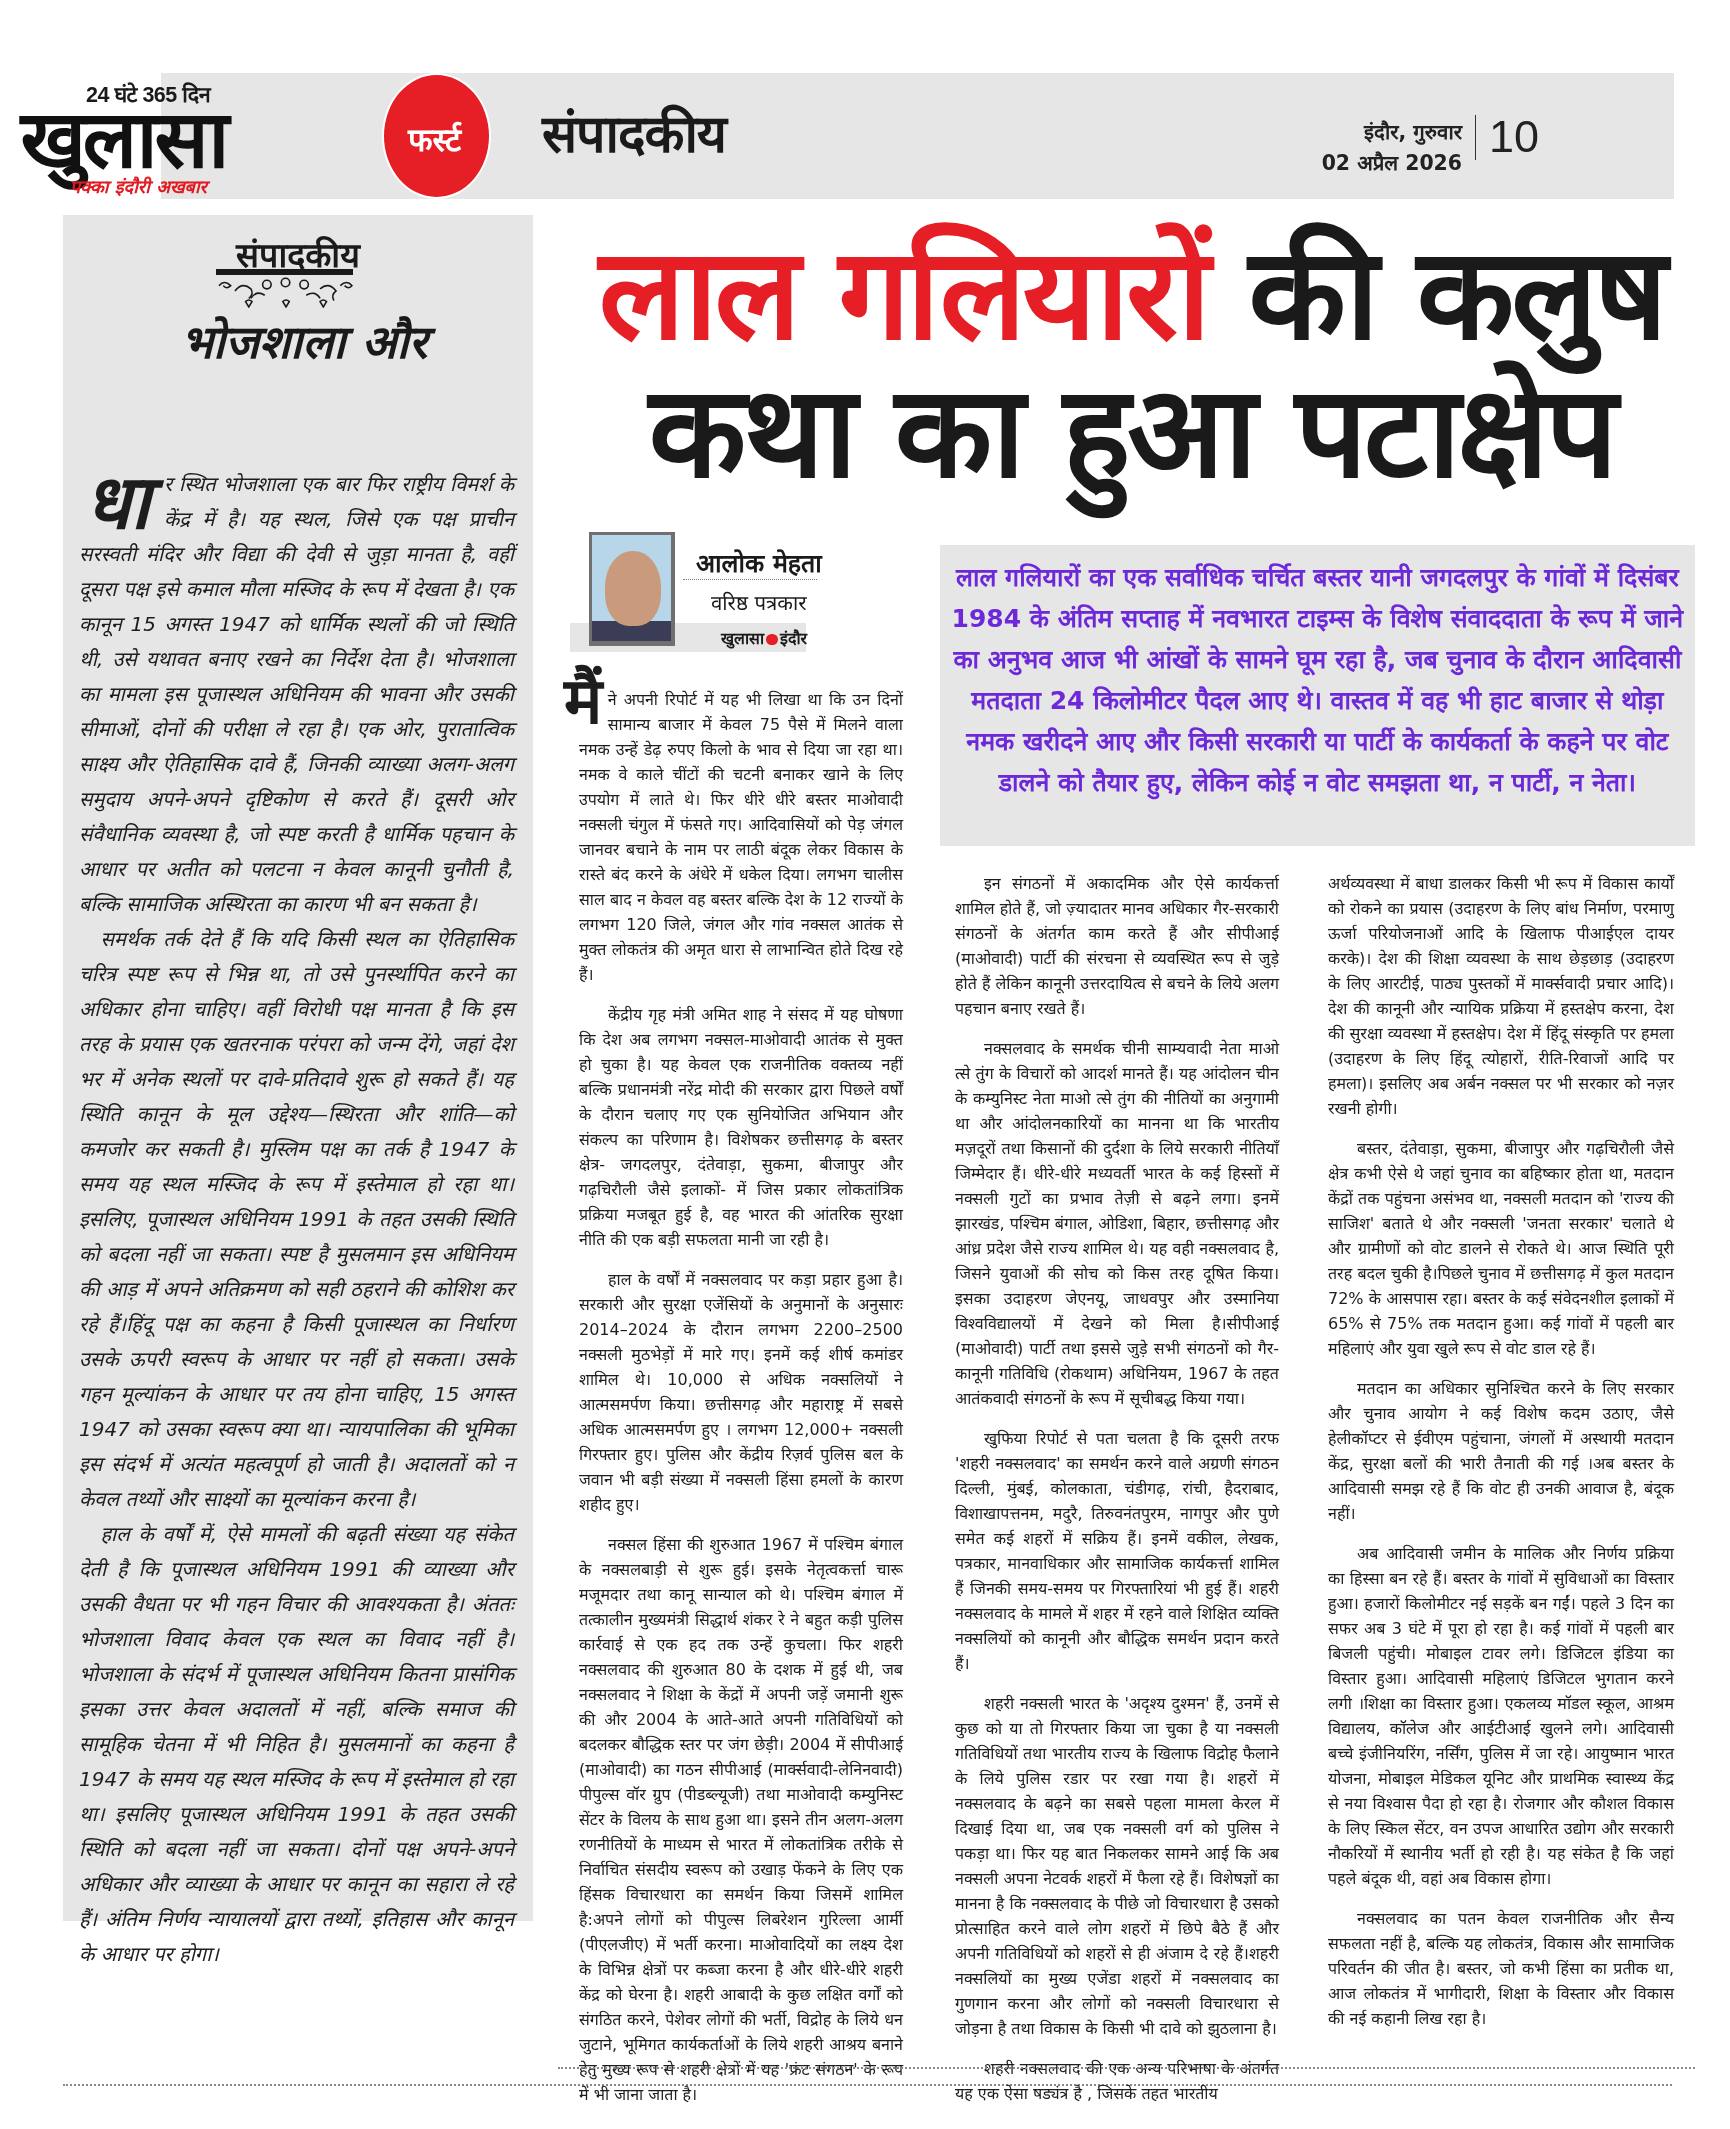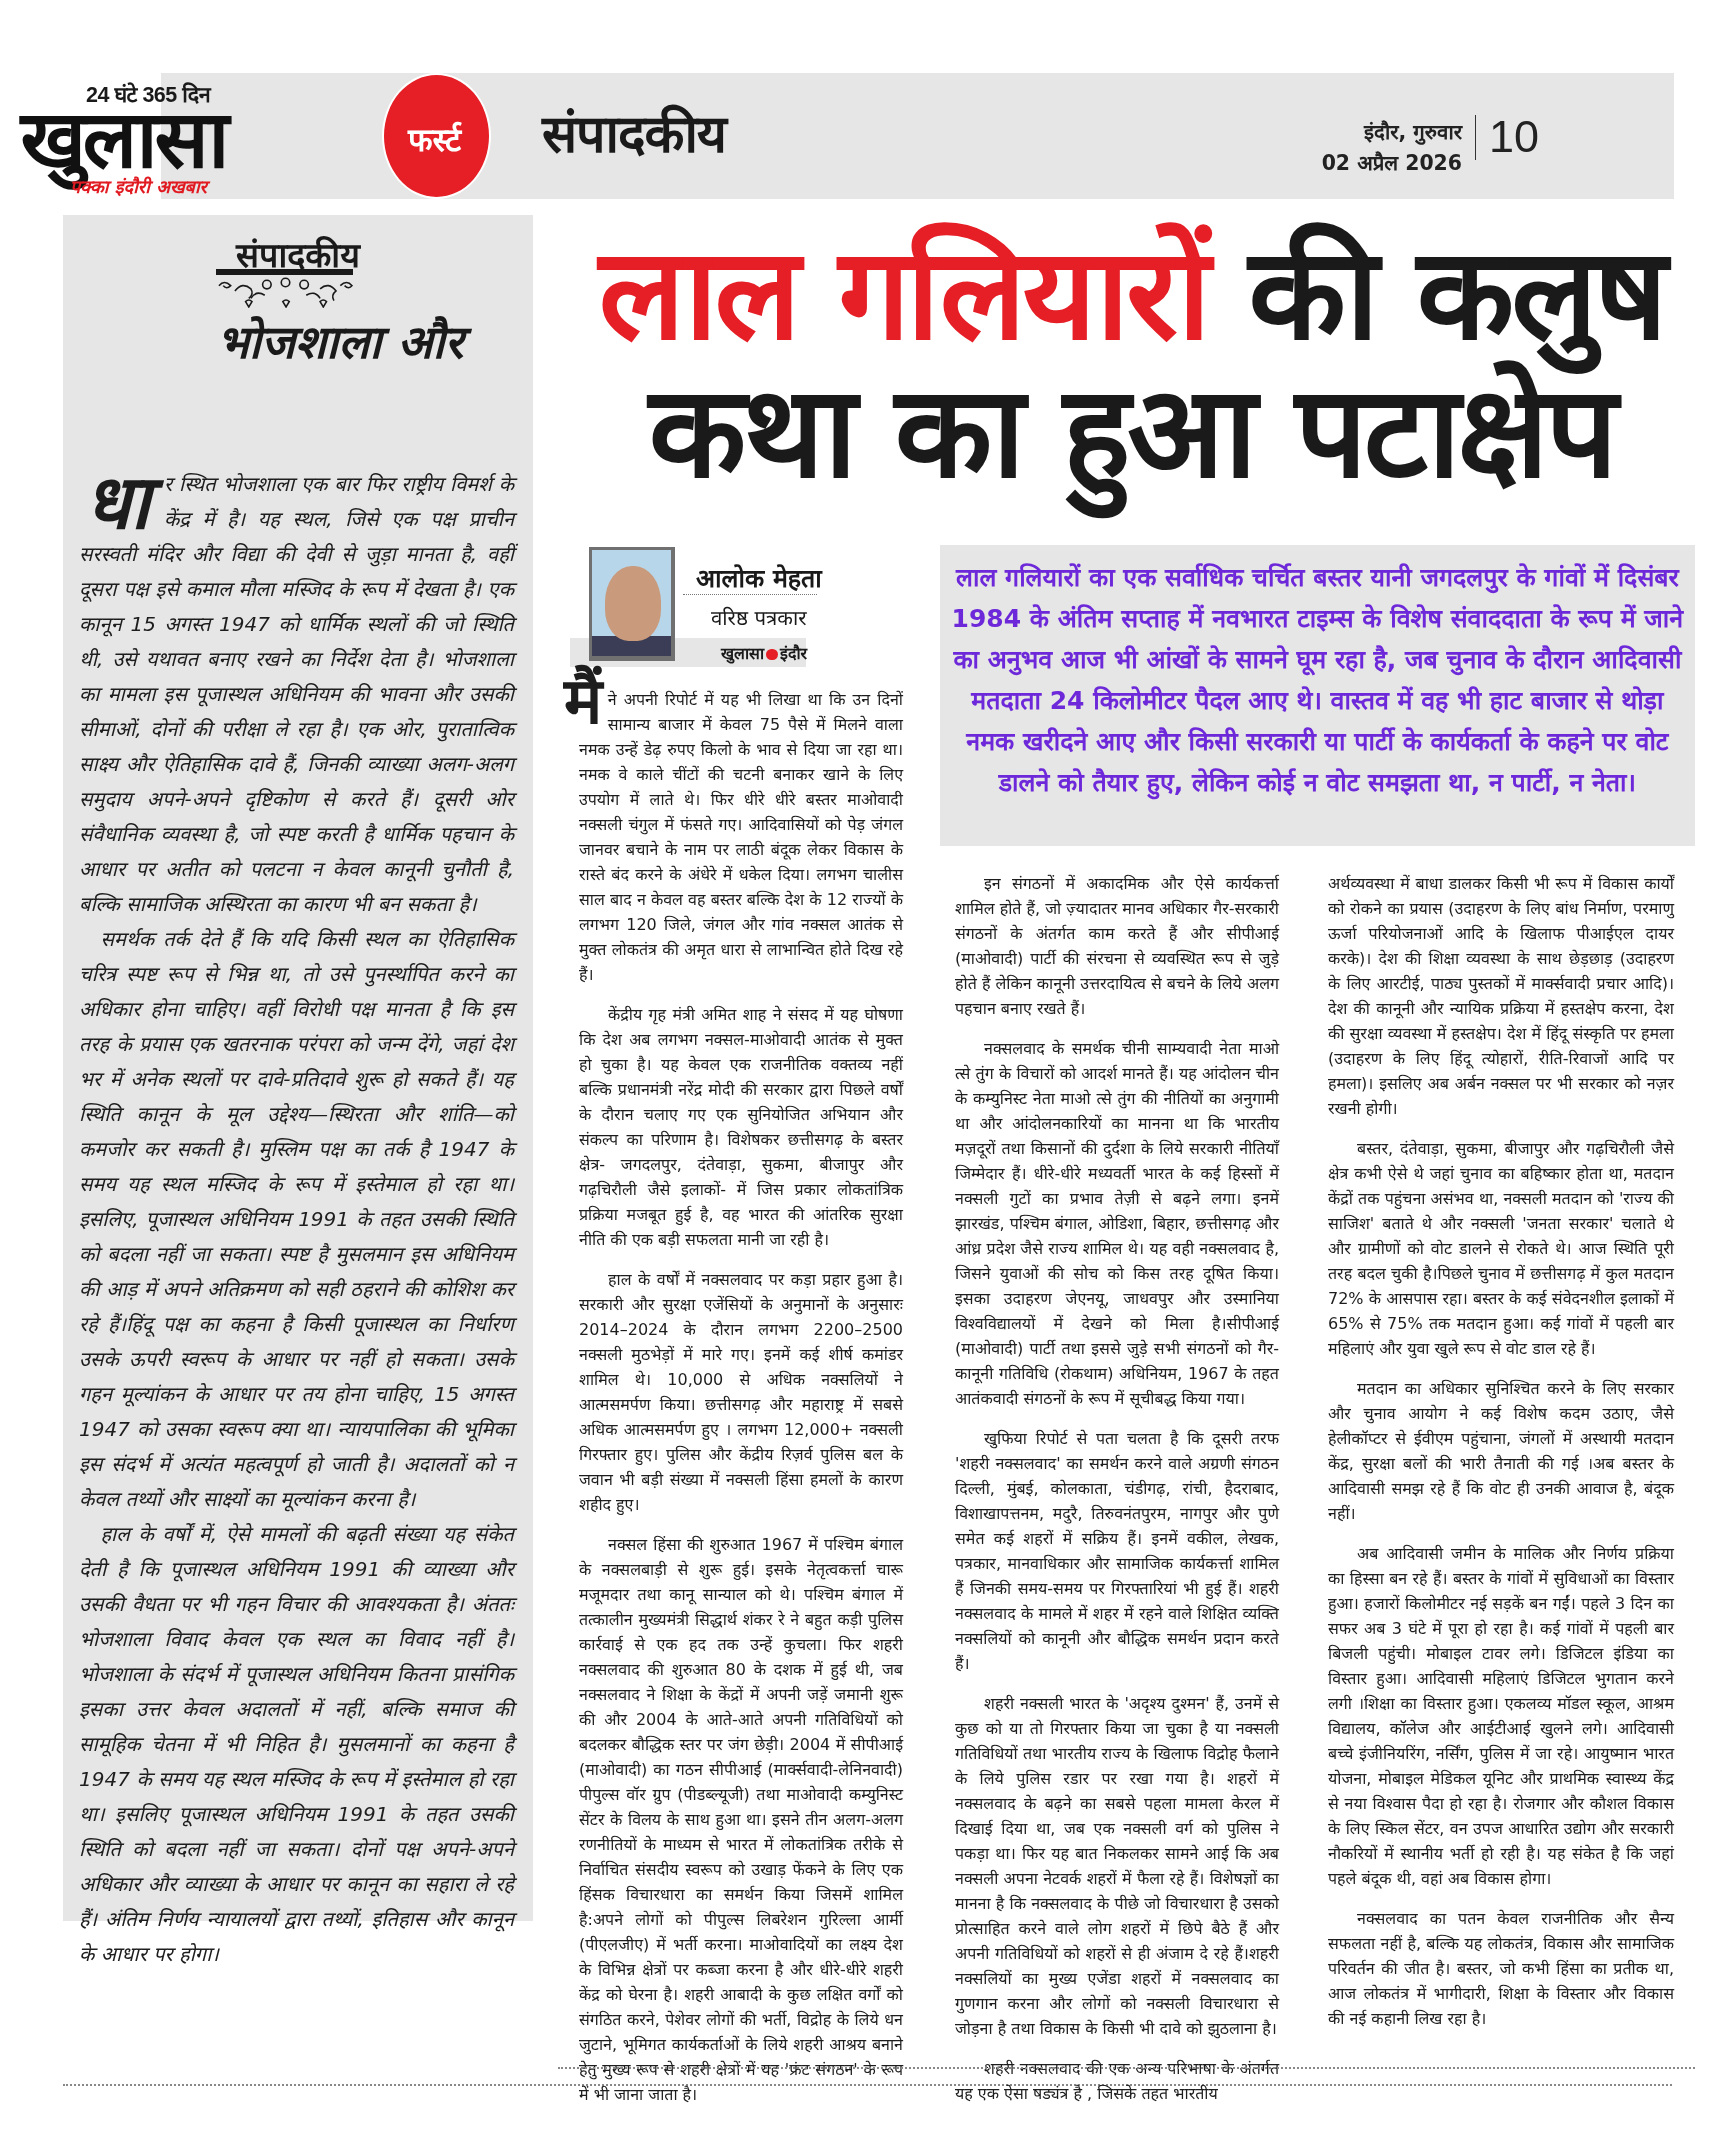--- a/index.html
+++ b/index.html
@@ -16,34 +16,34 @@
   .section-title { position:absolute; left:182px; top:86px; font-size:52px; font-weight:bold; color:#1a1a1a; font-family:"DejaVu Sans", sans-serif; letter-spacing:-1.1px; }
   .date-block { position:absolute; right:115px; top:107px; text-align:right; font-weight:bold; font-size:20.4px; line-height:1.5; color:#222; font-family:"DejaVu Sans", sans-serif; }
   .page-sep { position:absolute; left:1475px; top:105px; width:1.1px; height:45px; background:#333; }
   .page-num { position:absolute; left:1489px; top:101px; font-size:45px; font-weight:300; color:#222; font-family:"Liberation Sans", sans-serif; }
 
   
   .editorial { position:absolute; left:63px; top:215px; width:470px; height:1706px; background:#e6e6e6; }
   .ed-label { position:absolute; left:0; width:470px; top:16px; text-align:center; font-size:34px; font-weight:bold; font-family:"DejaVu Sans", sans-serif; }
   .ed-rule { position:absolute; left:153px; top:54px; width:137px; height:6.4px; background:#1a1a1a; }
   .ed-ornament { position:absolute; left:150px; top:60px; width:145px; height:33px; }
-  .ed-title { position:absolute; left:0; width:482px; top:99px; text-align:center; font-size:46px; font-weight:bold; font-style:italic; line-height:1.22; font-family:"DejaVu Serif", serif;padding-left:36px; }
+  .ed-title { position:absolute; left:0; width:482px; top:99px; text-align:center; font-size:46px; font-weight:bold; font-style:italic; line-height:1.22; font-family:"DejaVu Serif", serif; }
   .ed-body { position:absolute; left:16px; top:252px; width:435px; font-size:20px; line-height:35px; font-style:italic; text-align:justify; font-family:"DejaVu Sans", sans-serif; color:#1d1d1d; }
   .ed-dropcap { float:left; font-size:75px; line-height:64px; font-weight:bold; font-style:italic; margin:3.2px 14px 0 5.4px; }
   .ed-body p { margin:0; text-indent:0; }
   .ed-body p + p { text-indent:21.5px; }
 
   .dotted-bottom { position:absolute; top:2084px; height:0; border-top:2.1px dotted #888; }
 
   
   .headline { position:absolute; left:563px; top:225px; width:1137px; font-size:127px; font-weight:bold; line-height:1.09; font-family:"DejaVu Sans", sans-serif; letter-spacing:-3.2px; text-align:center; }
   .headline .red { color:#e61e26; }
 
   
-  .author-box { position:absolute; left:570px; top:627px; width:311px; height:115px; }
+  .author-box { position:absolute; left:570px; top:612px; width:311px; height:115px; }
   .author-photo { position:absolute; left:19px; top:-80px; width:86px; height:114px; background:#707070; }
   .author-photo-inner { position:absolute; left:3.2px; top:3.2px; width:79px; height:106px; background:#b7d6ea; overflow:hidden; }
   .face { position:absolute; left:13px; top:16px; width:56px; height:75px; border-radius:48% 48% 42% 42%; background:#c99a7c; }
   .suit { position:absolute; left:0; top:86px; width:79px; height:32px; background:#3a3d55; }
   .author-name { position:absolute; left:126px; top:-67px; font-size:25px; font-weight:bold; font-family:"DejaVu Sans", sans-serif; }
   .author-rule { position:absolute; left:113px; top:-33px; width:134px; border-top:1.1px dotted #777; }
   .author-role { position:absolute; left:141px; top:-24px; font-size:20.4px; font-family:"DejaVu Sans", sans-serif; }
   .author-band { position:absolute; left:0; top:10.7px; width:236px; height:29px; background:#e6e6e6; }
   .author-brand { position:absolute; left:126px; top:15px; font-size:16px; font-weight:bold; font-family:"DejaVu Sans", sans-serif;margin-left:25px; }
   .author-brand .dot { display:inline-block; width:11.8px; height:11.8px; border-radius:50%; background:#e61e26; vertical-align:middle; margin:0 2.1px; }

